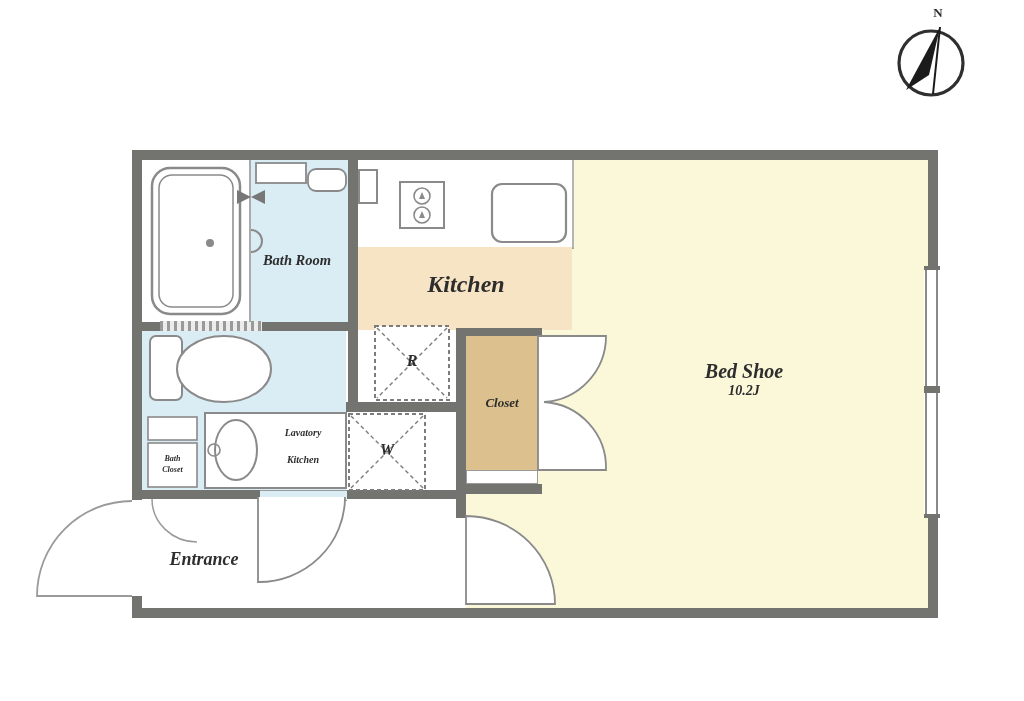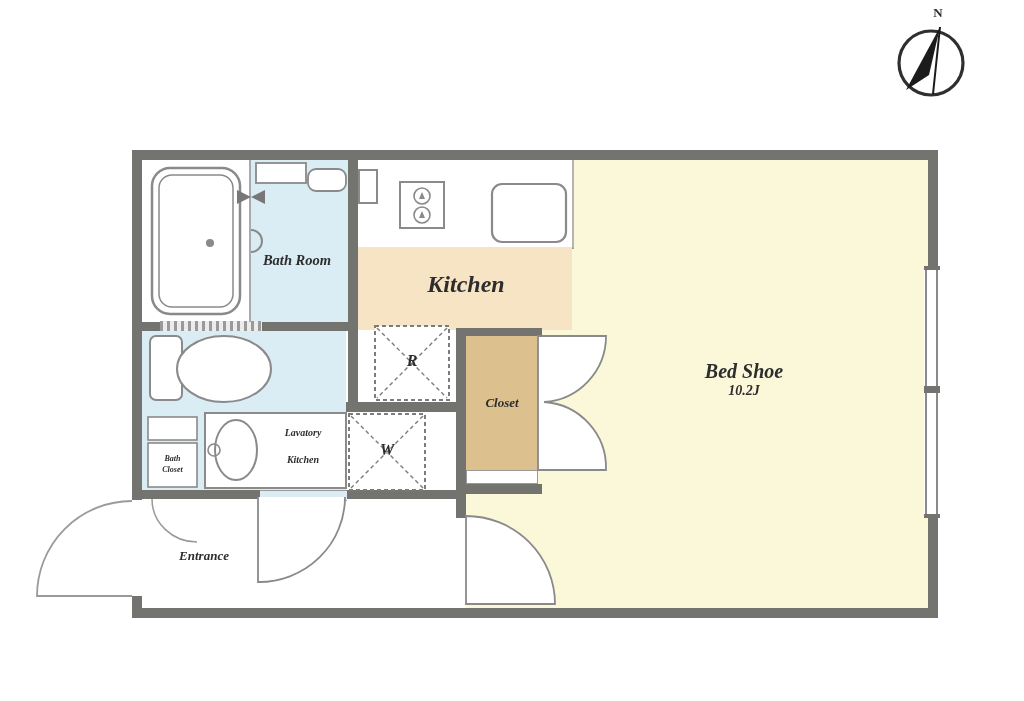--- a/index.html
+++ b/index.html
@@ -141,21 +141,21 @@
   <div class="label" style="left:406px;top:271px;width:120px;font-size:24px;">Kitchen</div>
   <div class="label" style="left:664px;top:360px;width:160px;font-size:20px;">
     <div>Bed Shoe</div>
     <div style="font-size:14px;">10.2J</div>
   </div>
   <div class="label" style="left:243px;top:419px;width:120px;font-size:10px;line-height:27px;font-family:Liberation Serif, serif;">
     <div>Lavatory</div>
     <div>Kitchen</div>
   </div>
   <div class="label" style="left:452px;top:396px;width:100px;font-size:13px;">Closet</div>
-  <div class="label" style="left:144px;top:549px;width:120px;font-size:13px;">Entrance</div>
+  <div class="label" style="left:144px;top:549px;width:120px;font-size:18px;">Entrance</div>
   <div class="label" style="left:148px;top:453px;width:49px;font-size:8px;line-height:11px;">
     <div>Bath</div>
     <div>Closet</div>
   </div>
   <div class="label" style="left:392px;top:352px;width:40px;font-size:16px;">R</div>
   <div class="label" style="left:367px;top:441px;width:40px;font-size:16px;">W</div>
   <div class="label" style="left:922px;top:6px;width:32px;font-size:13px;font-style:normal;">N</div>
 
 </div>
 

